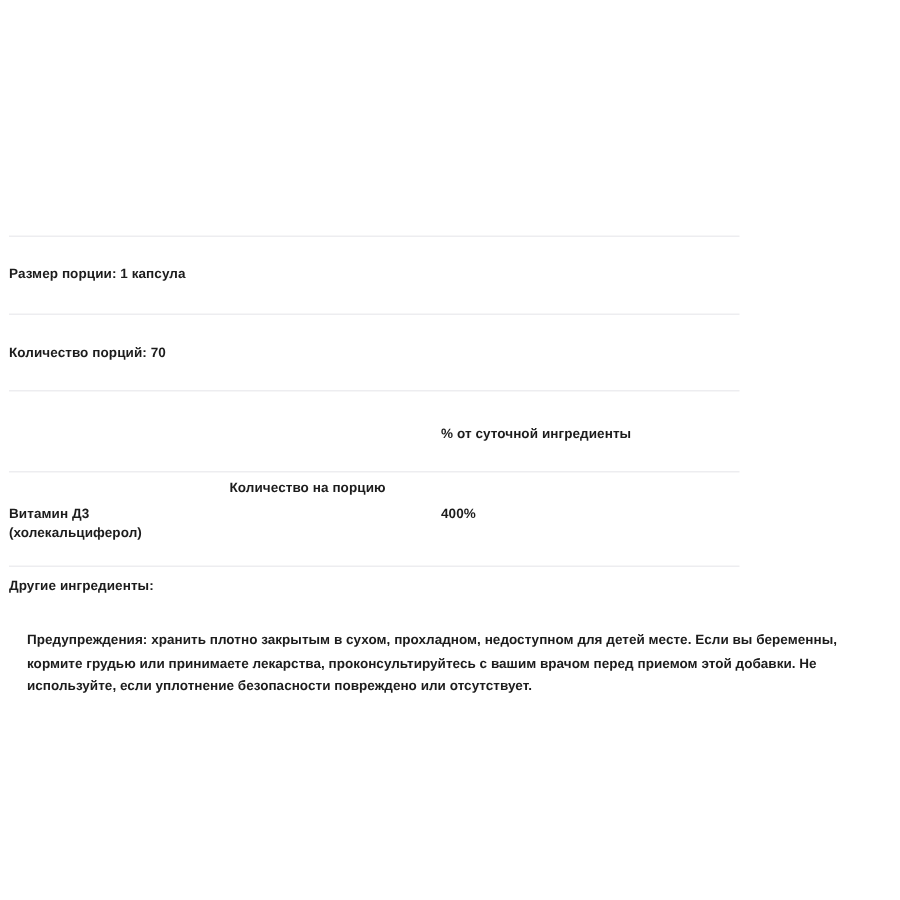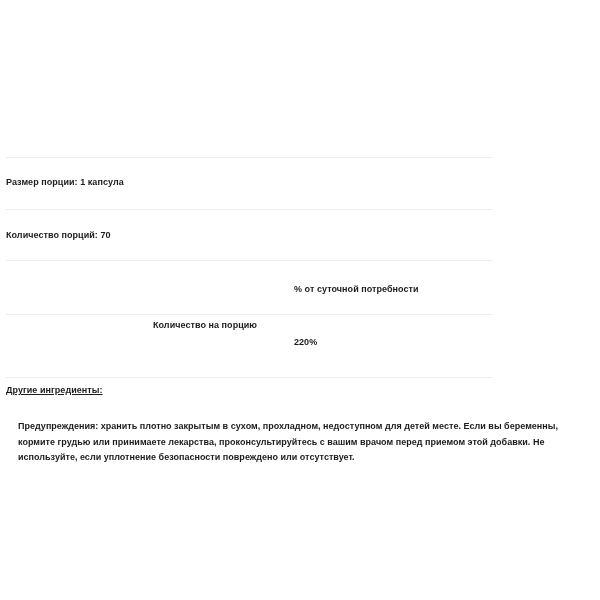--- a/index.html
+++ b/index.html
@@ -97,21 +97,20 @@
     width: 572px;
   }
 
   .other-ingredients {
     font-size: 9px;
     font-weight: bold;
     line-height: 12px;
     letter-spacing: 0.05px;
     color: #1c1c1c;
     margin: 0;
-    text-decoration: underline;
   }
 
   .warnings {
     font-size: 9px;
     font-weight: bold;
     line-height: 15.5px;
     letter-spacing: 0.02px;
     color: #1c1c1c;
     margin: 12px;
     padding-top: 11px;
@@ -135,27 +134,31 @@
 
     <div class="facts-row row-servings-count">
       <p class="line-label">Количество порций: 70</p>
     </div>
 
     <div class="divider"></div>
 
     <div class="facts-row row-table-head">
       <p class="cell col-name"></p>
       <p class="cell col-amount">Количество на порцию</p>
-      <p class="cell col-daily">% от суточной потребности</p>
+      <p class="cell col-daily">% от суточной ингредиенты</p>
     </div>
 
     <div class="divider"></div>
 
     <div class="facts-row row-nutrient">
-      <p class="cell col-daily">220%</p>
+      <div class="cell col-name">
+        <span>Витамин Д3</span><br>
+        <span>(холекальциферол)</span>
+      </div>
+      <p class="cell col-daily">400%</p>
     </div>
 
     <div class="divider"></div>
 
   </div>
 
   <div class="footer">
     <p class="other-ingredients">Другие ингредиенты:</p>
     <p class="warnings">Предупреждения: хранить плотно закрытым в сухом, прохладном, недоступном для детей месте. Если вы беременны, кормите грудью или принимаете лекарства, проконсультируйтесь с вашим врачом перед приемом этой добавки. Не используйте, если уплотнение безопасности повреждено или отсутствует.</p>
   </div>

